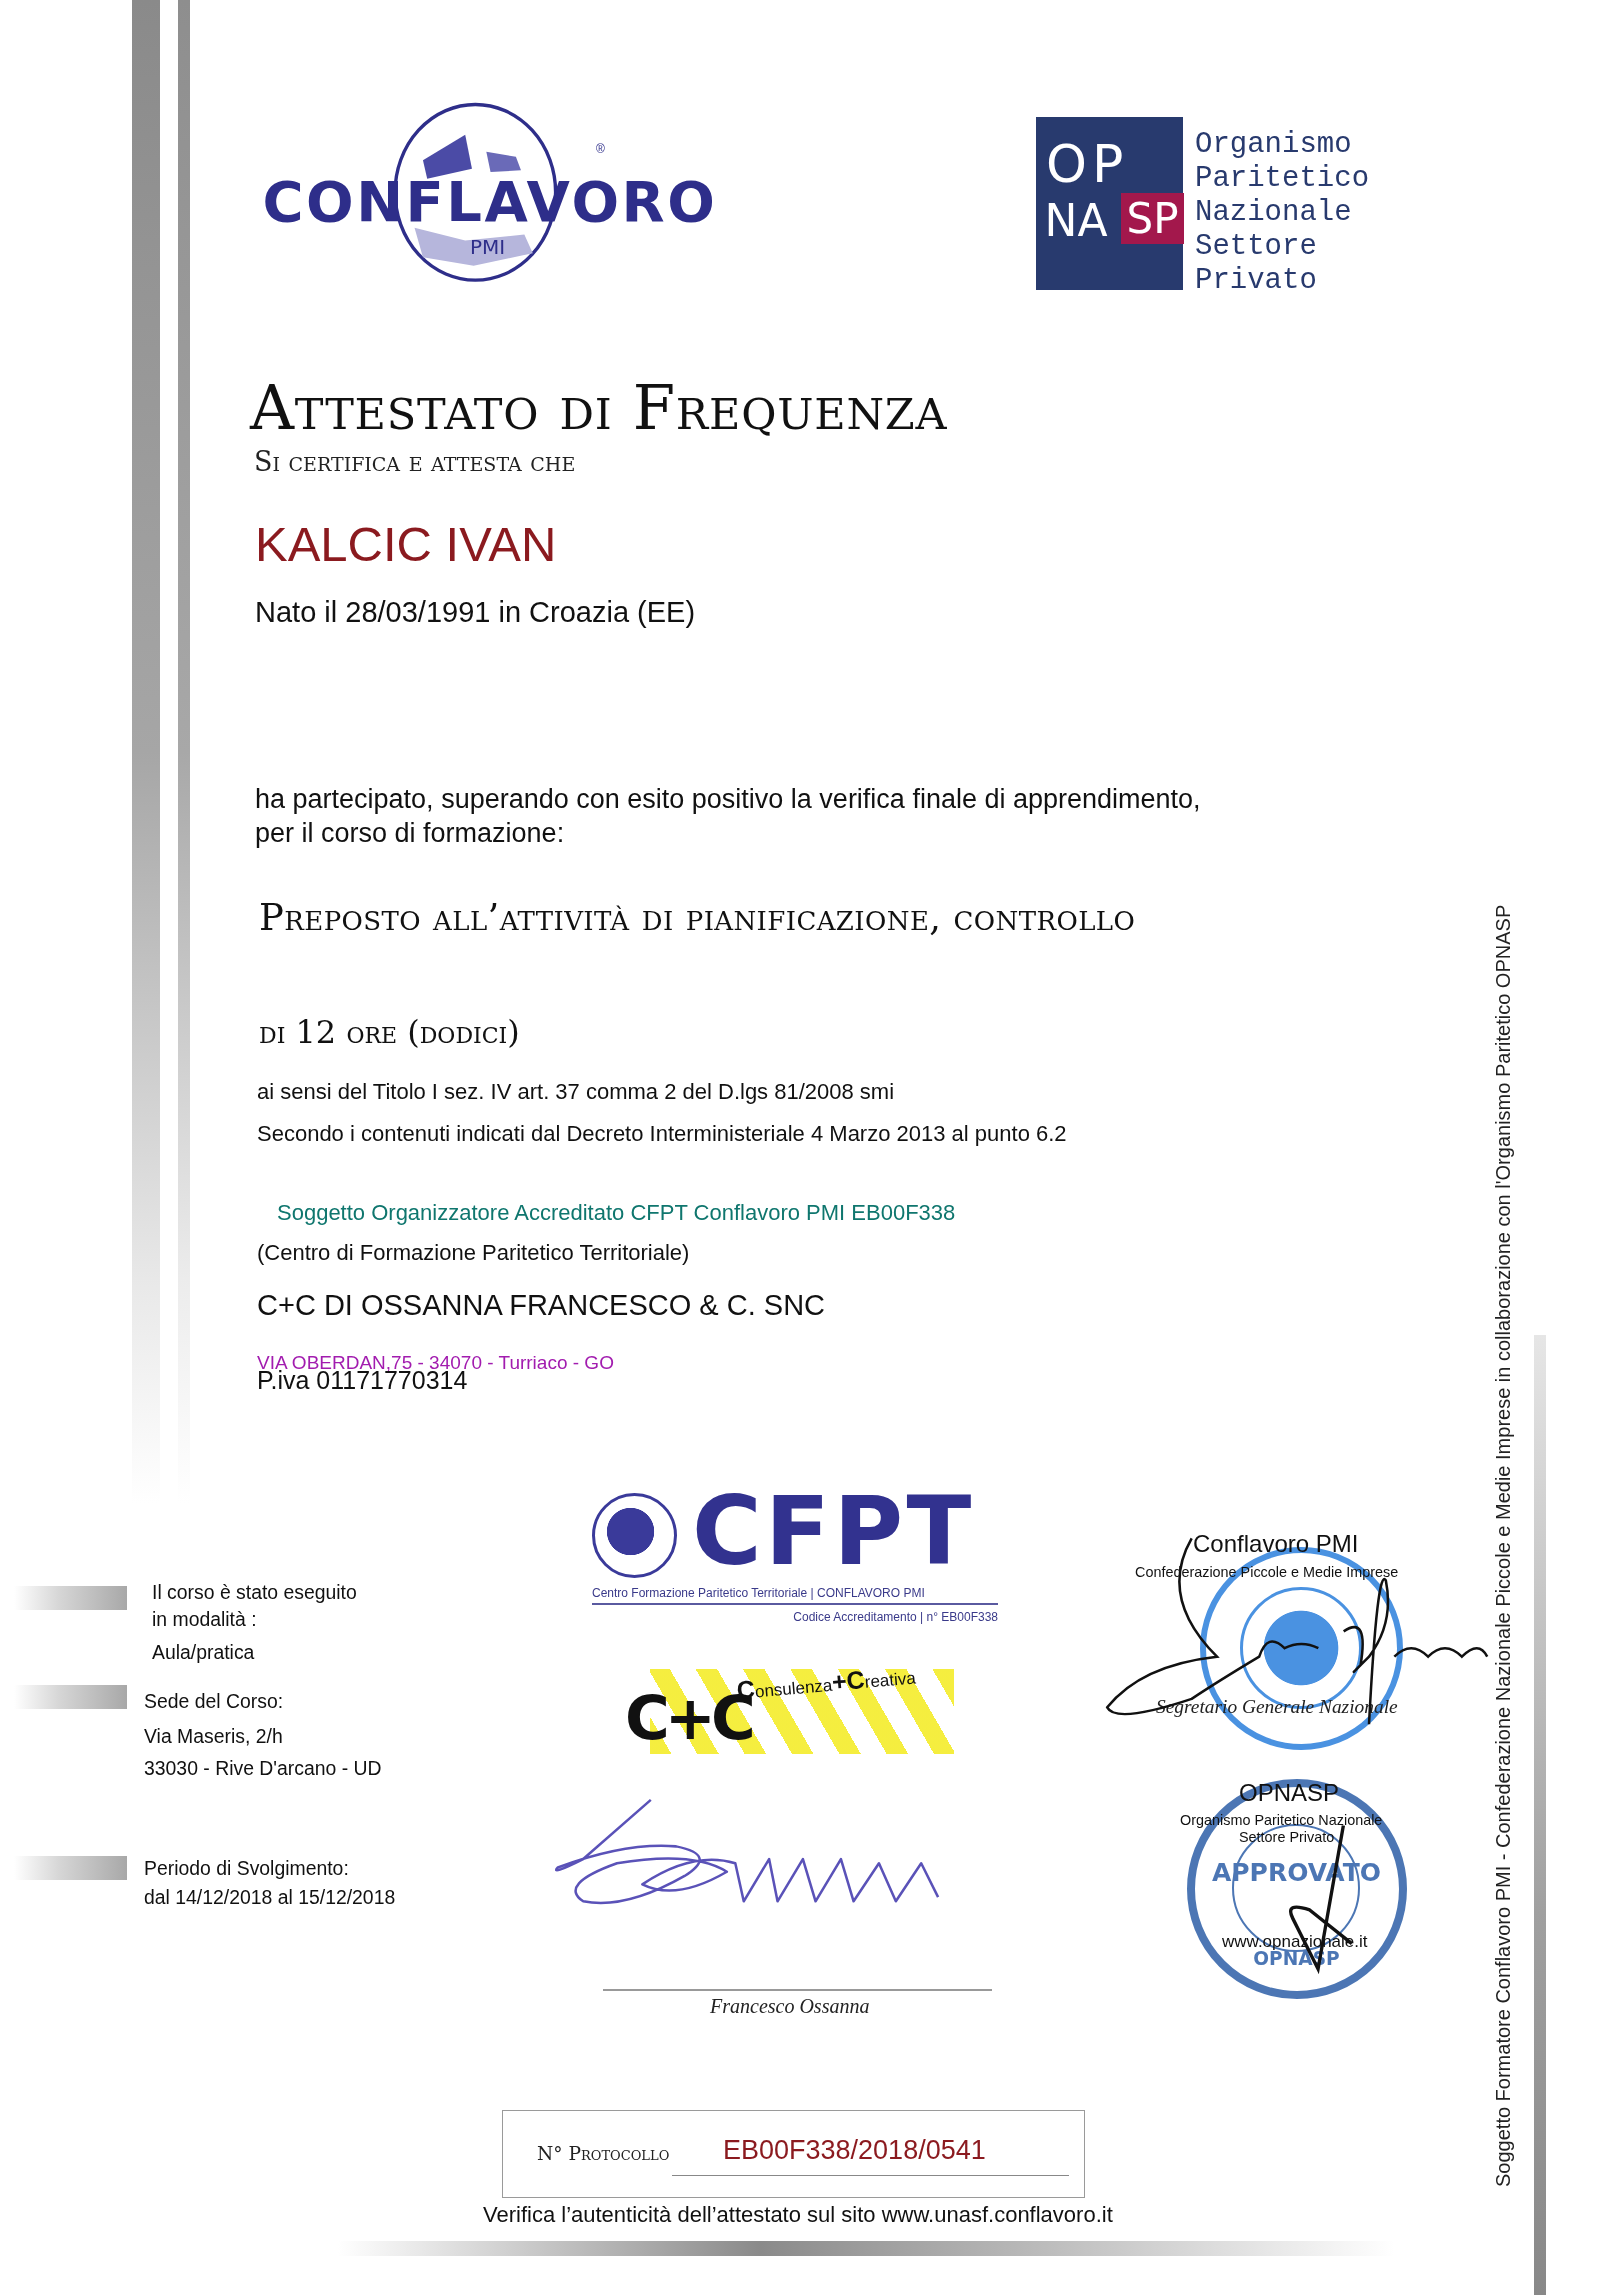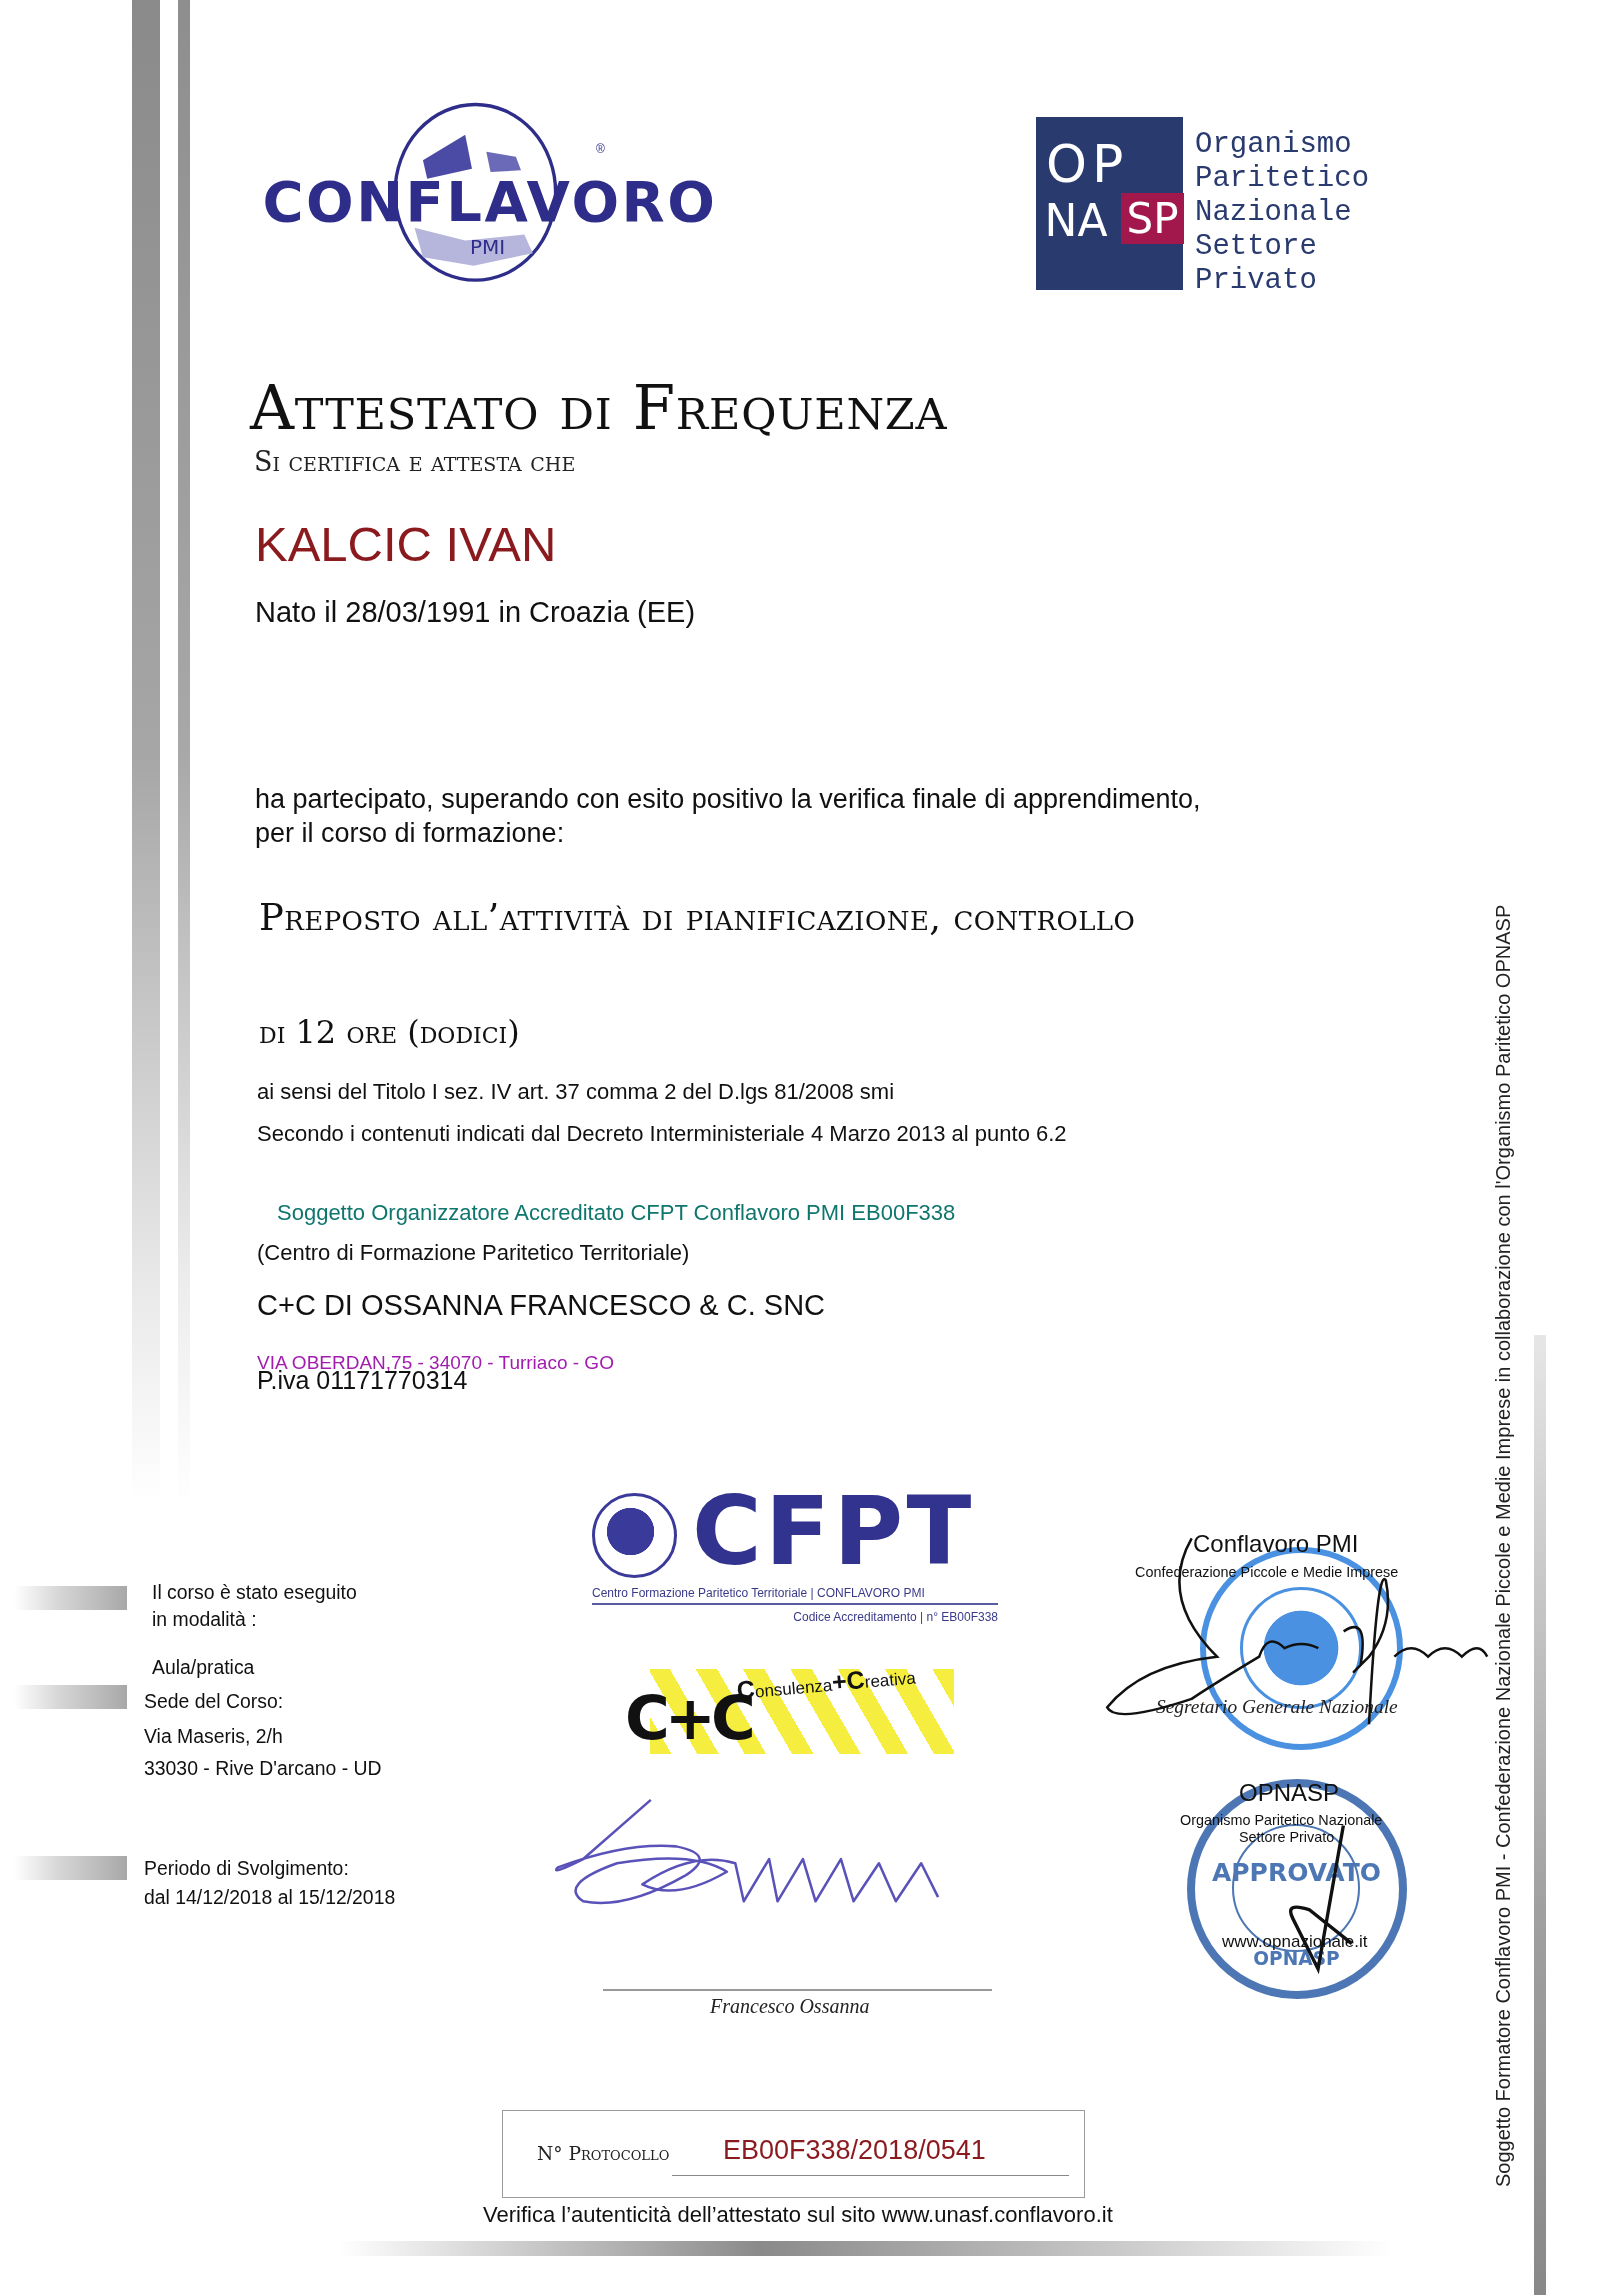--- a/index.html
+++ b/index.html
@@ -159,21 +159,21 @@
 <div class="abs org1">Soggetto Organizzatore Accreditato CFPT Conflavoro PMI  EB00F338</div>
 <div class="abs org2">(Centro di Formazione Paritetico Territoriale)</div>
 <div class="abs company">C+C DI OSSANNA FRANCESCO &amp; C. SNC</div>
 <div class="abs addr">VIA OBERDAN,75 - 34070 - Turriaco - GO</div>
 <div class="abs piva">P.iva 01171770314</div>
 
 <div class="abs side-tab" style="top:1586px;"></div>
 <div class="abs info" style="left:152px; top:1579px;">
   <div>Il corso è stato eseguito</div>
   <div>in modalità :</div>
-  <div style="margin-top:21px;">Aula/pratica</div>
+  <div style="margin-top:6px;">Aula/pratica</div>
 </div>
 
 <div class="abs side-tab" style="top:1685px;"></div>
 <div class="abs info" style="left:144px; top:1685px; line-height:32px;">
   <div>Sede del Corso:</div>
   <div style="margin-top:3.4px;">Via Maseris, 2/h</div>
   <div>33030 - Rive D'arcano - UD</div>
 </div>
 
 <div class="abs side-tab" style="top:1856px;"></div>

